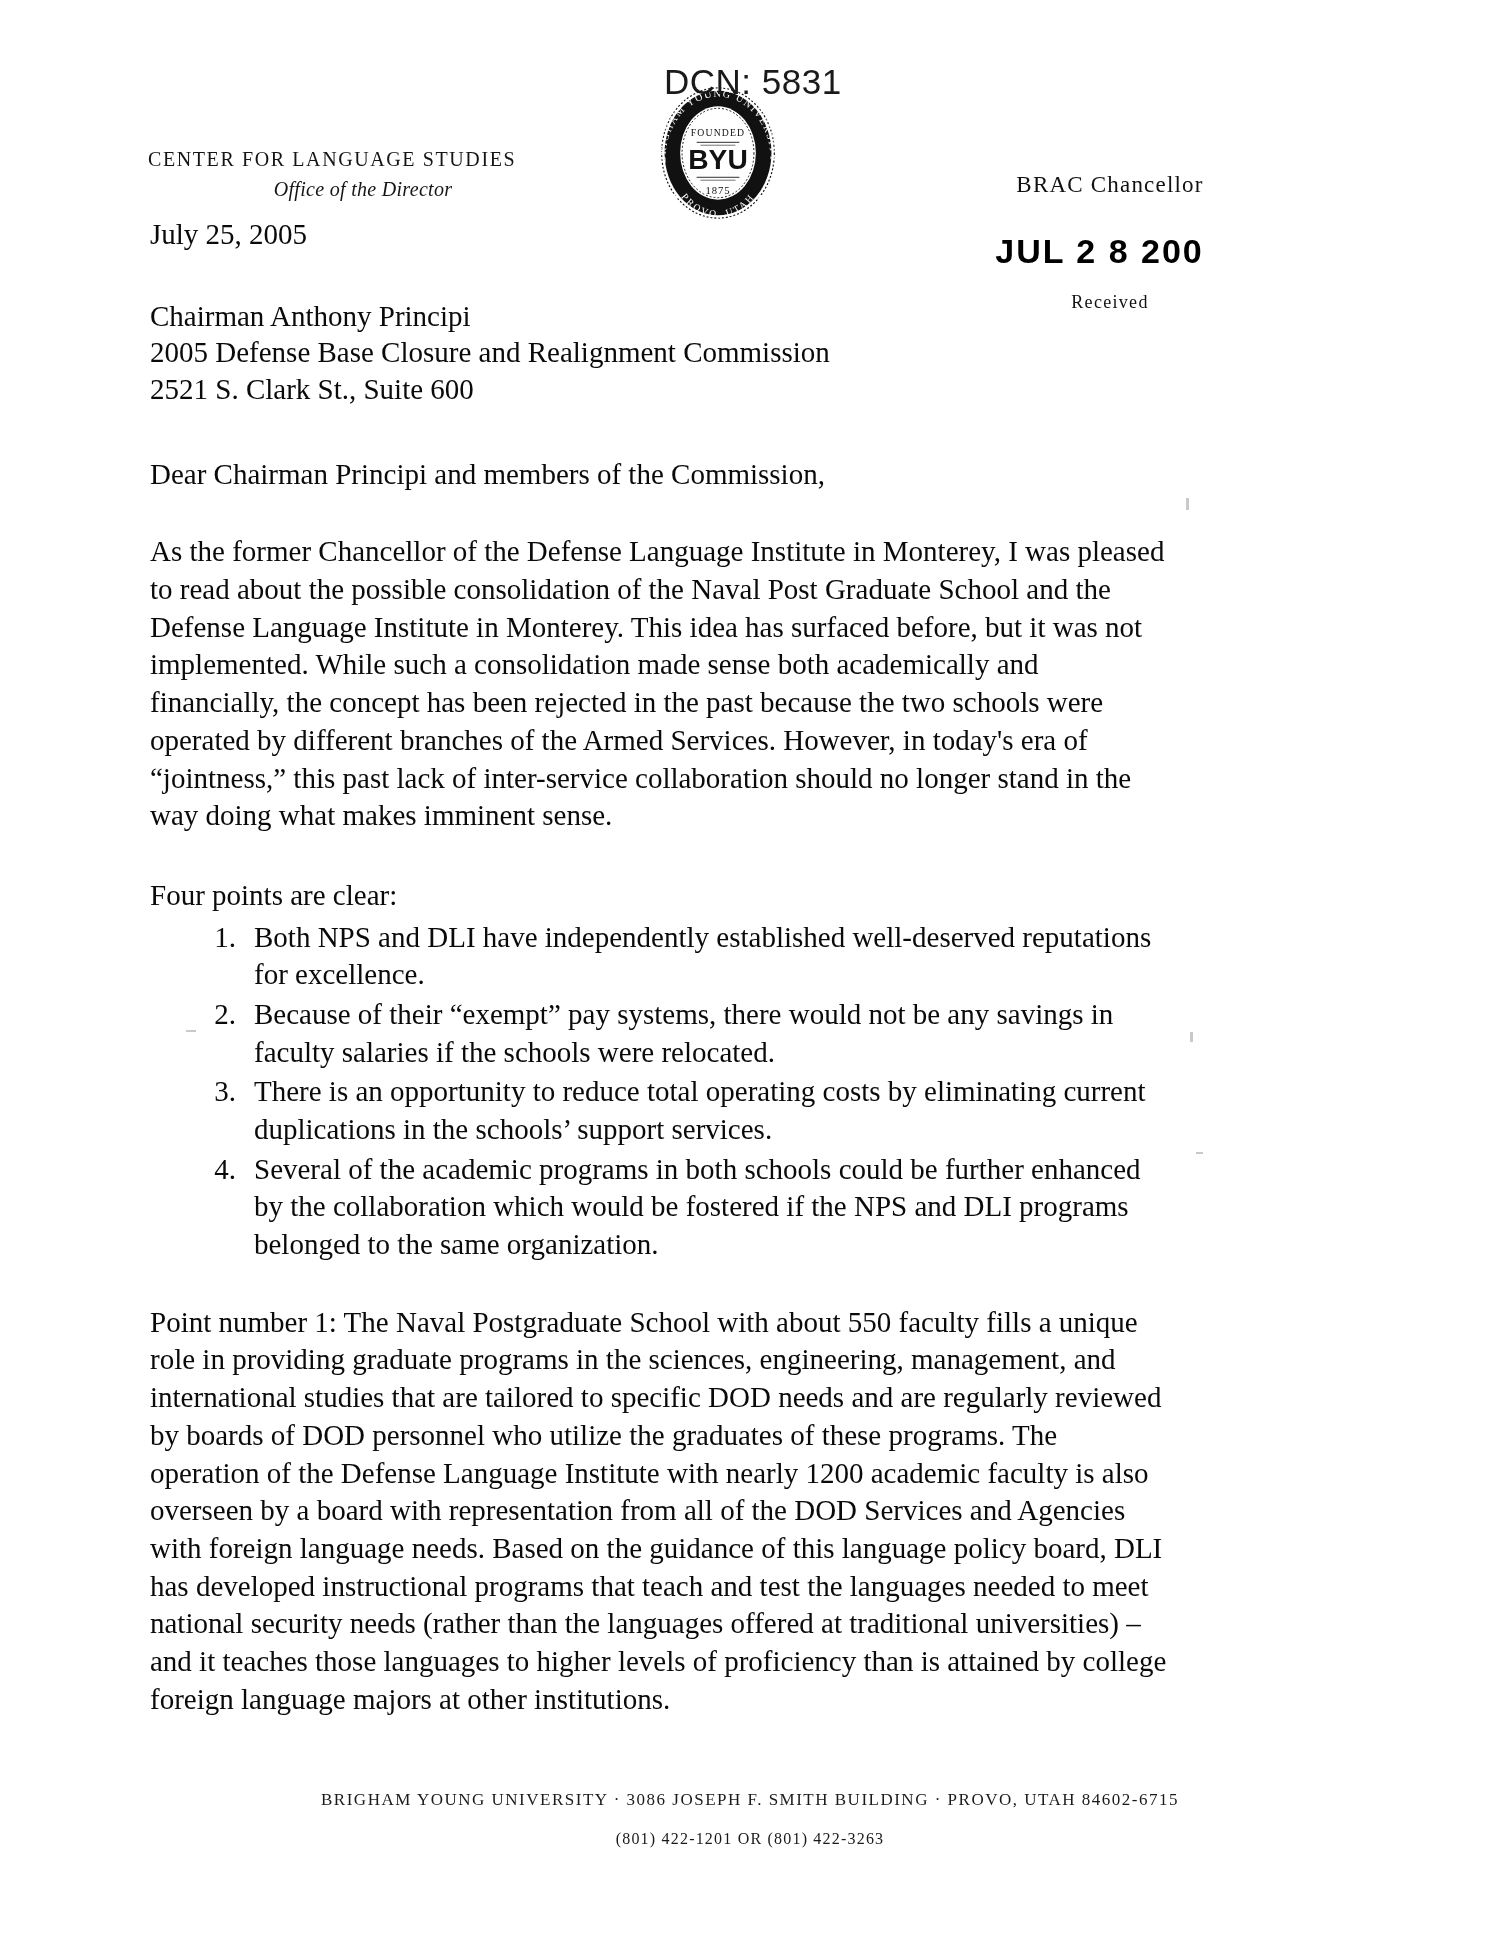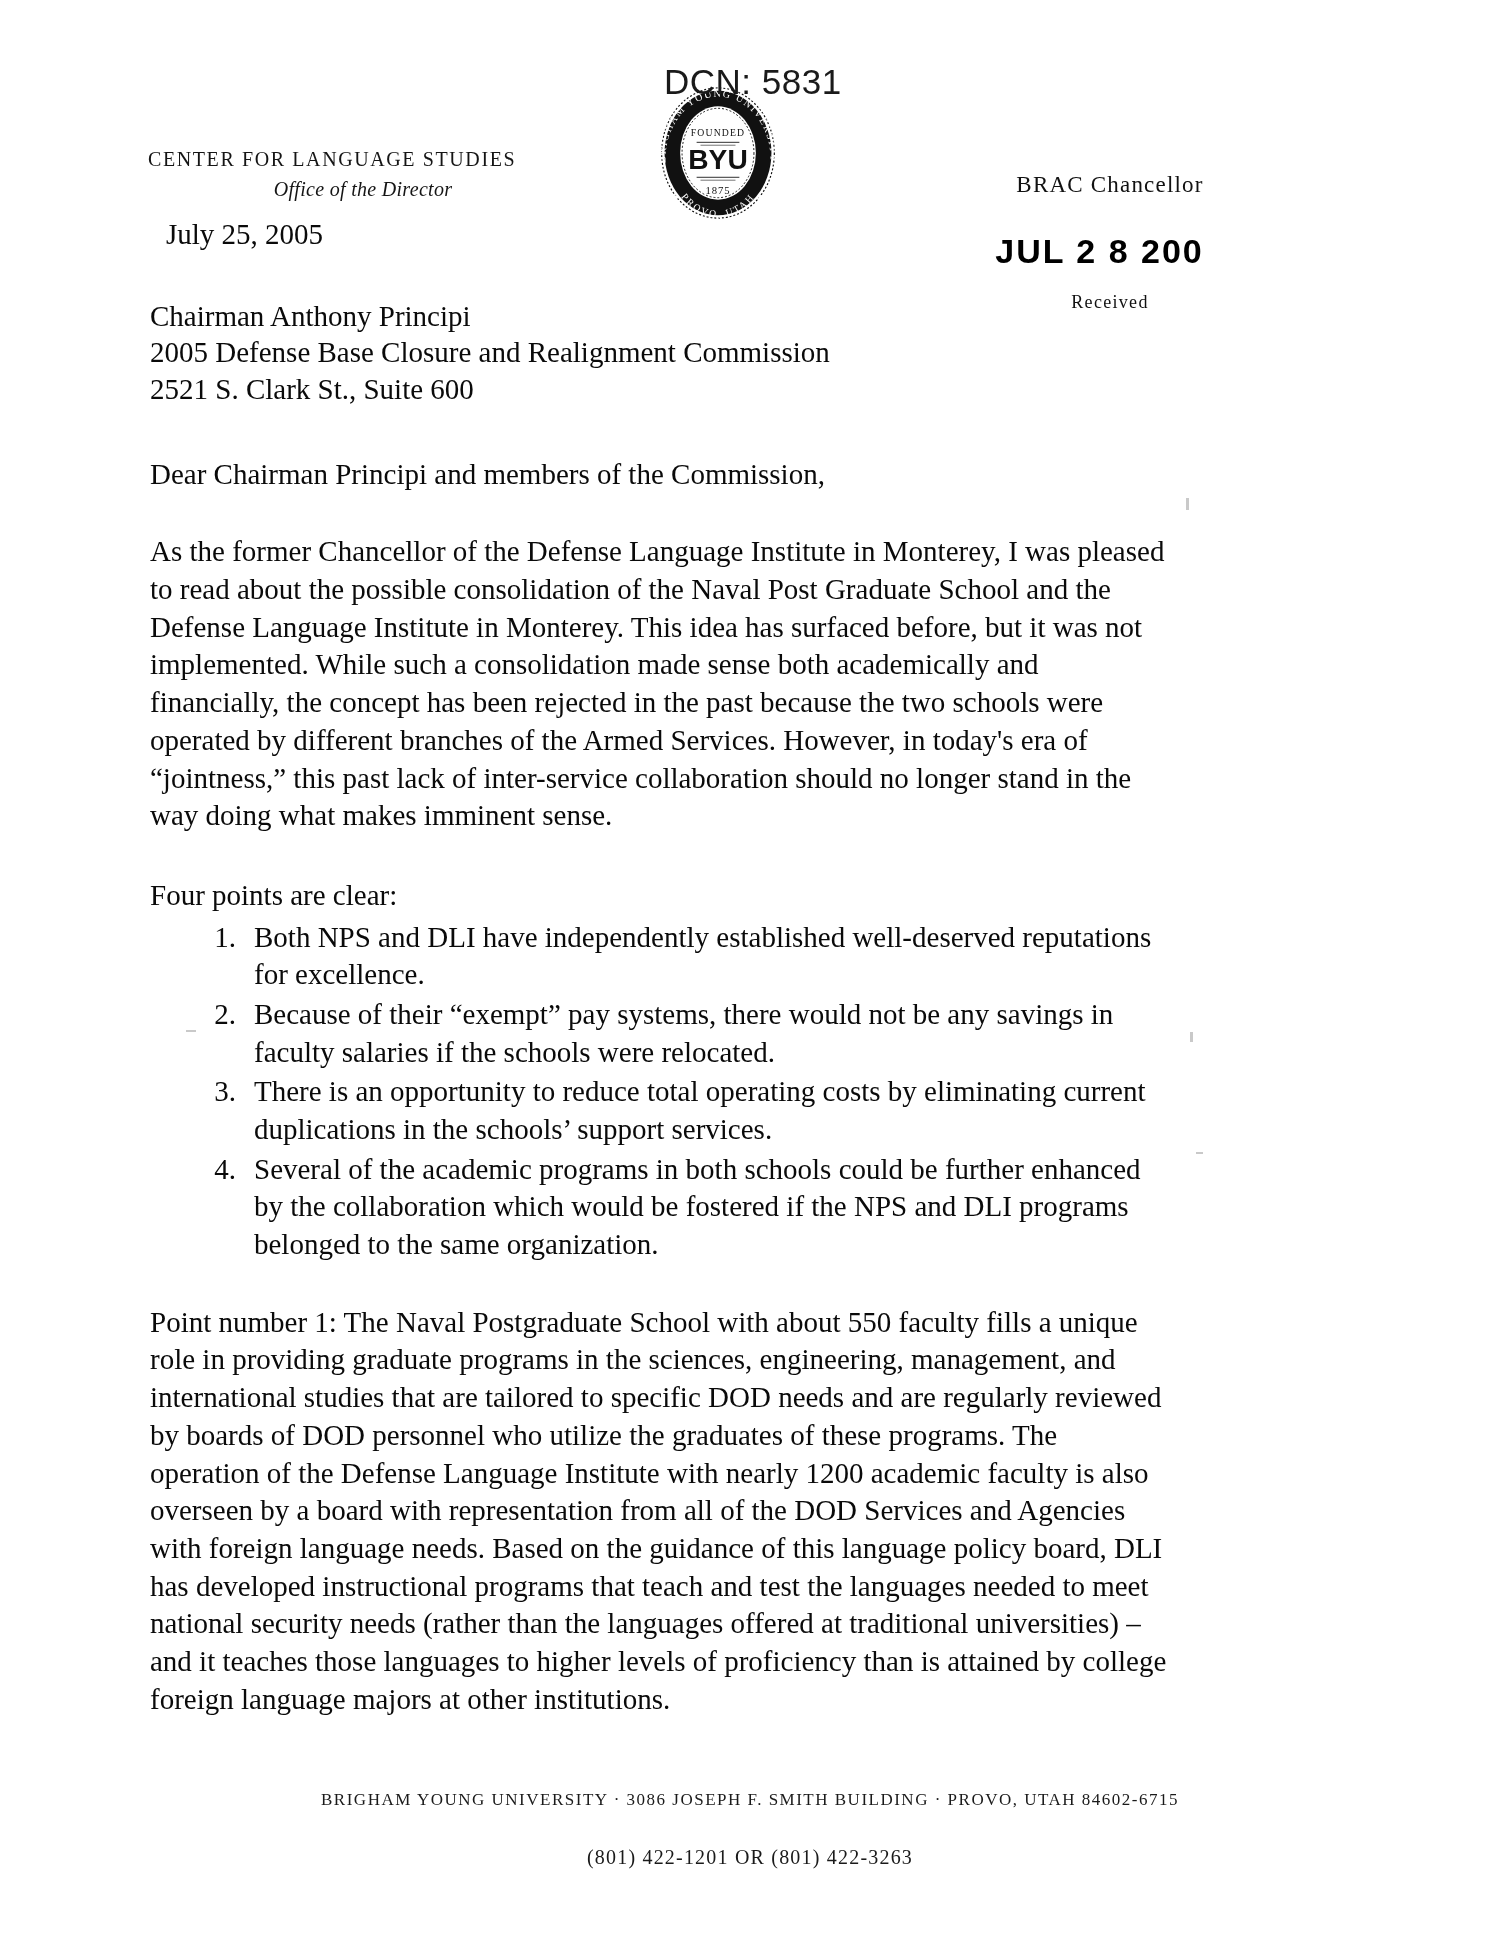--- a/index.html
+++ b/index.html
@@ -99,21 +99,21 @@
 
   
   .body-block {
     position: absolute;
     left: 150px;
     top: 216px;
     width: 1018px;
     font-size: 29px;
     line-height: 1.30;
   }
-  .date-line { margin: 0 0 0 16px; }
+  .date-line { margin: 0 0 0 0; }
   .addr {
     margin-top: 44px;
     line-height: 1.265;
   }
   .addr div { white-space: nowrap; }
   .salutation { margin-top: 48px; }
   .para {
     margin-top: 40px;
     text-align: left;
   }
@@ -150,23 +150,23 @@
     text-align: center;
     color: #1a1a1a;
   }
   .footer-line1 {
     font-family: "Liberation Serif", serif;
     font-size: 17px;
     letter-spacing: 1.5px;
   }
   .footer-line2 {
     font-family: "Liberation Serif", serif;
-    font-size: 20px;
+    font-size: 16px;
     letter-spacing: 1.2px;
-    margin-top: 36px;
+    margin-top: 20px;
   }
 
   
   .speck { position:absolute; background:#c9c9c9; }
 </style>
 </head>
 <body>
 
 <div class="page">
 

